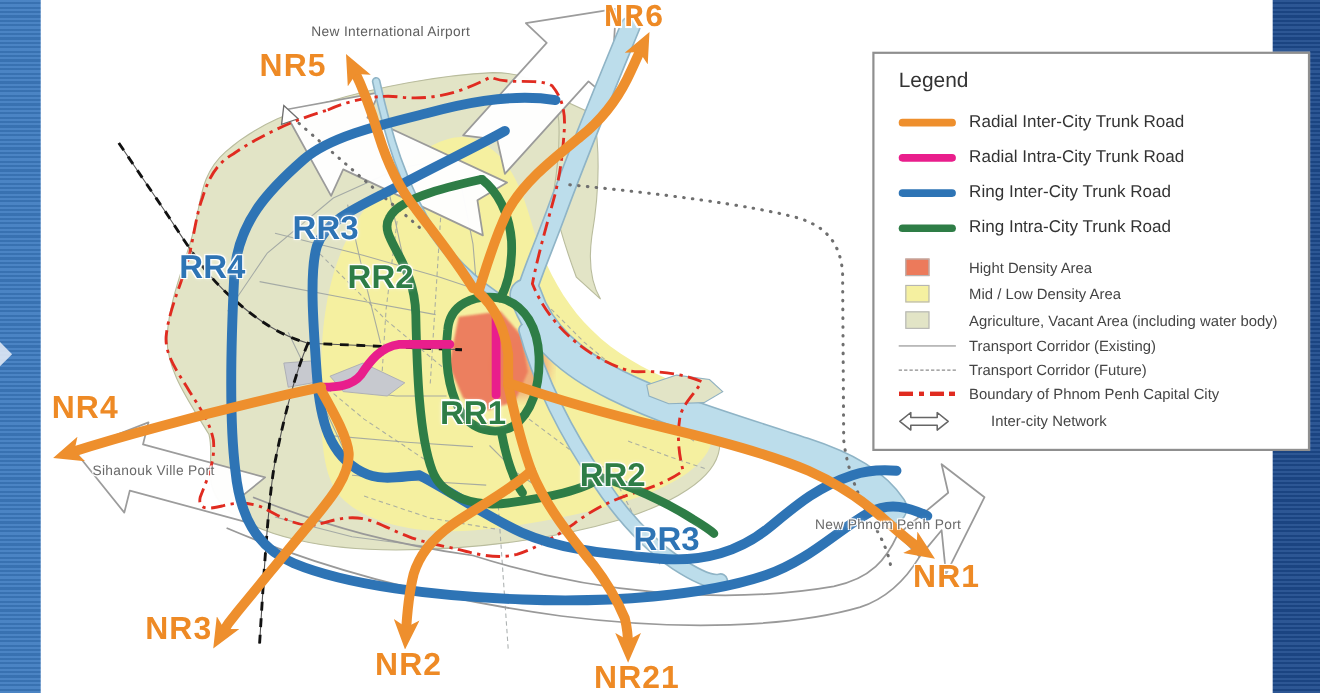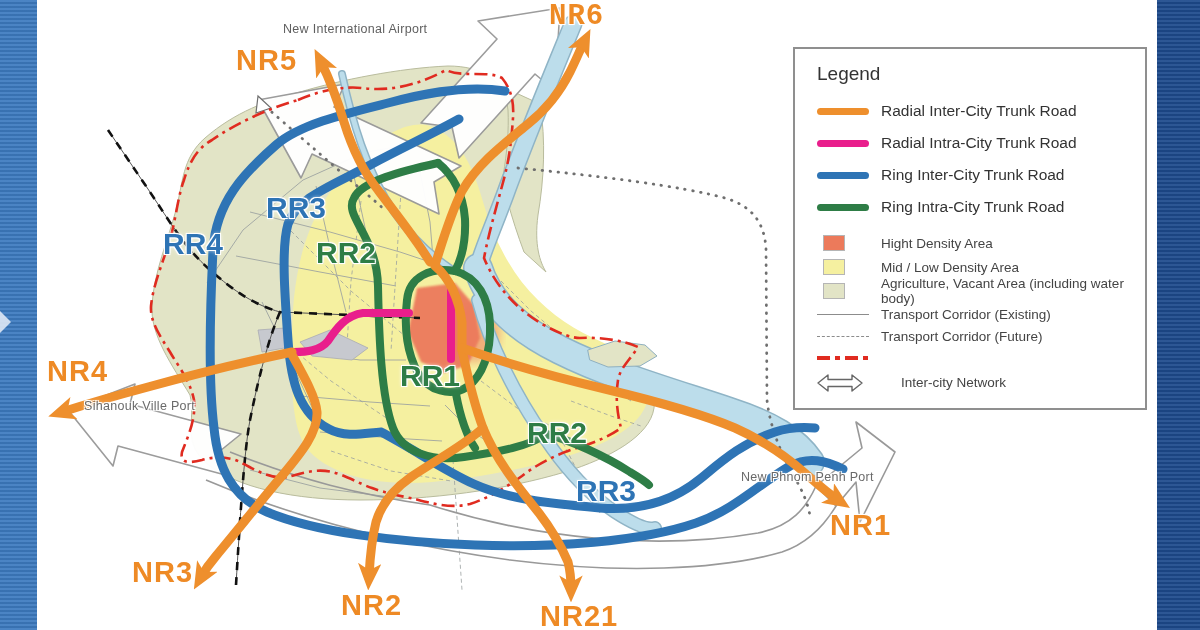--- a/index.html
+++ b/index.html
@@ -21,21 +21,21 @@
 
   .map-label { position:absolute; white-space:nowrap; font-weight:bold;
      text-shadow:-1px -1px 0 #fff, 1px -1px 0 #fff, -1px 1px 0 #fff,
                   1px 1px 0 #fff, 0 0 4px #fff; }
   .lbl-orange { font-size:29px; letter-spacing:1px; }
   .lbl-blue   { font-size:30px; }
   .lbl-green  { font-size:30px; }
   .lbl-place  { font-size:12.5px; font-weight:normal; letter-spacing:.3px;text-align:center; }
 
   
-  #legend { position:absolute; left:793px; top:47px; width:354px; height:363px;
+  #legend { position:absolute; left:793px; top:47px; width:398px; height:363px;
      background:#fff; border:2px solid #8f8f8f; padding:12px 16px 8px 22px;
      z-index:5; }
   #legend-title { font-size:19px; color:#333; margin:2px 0 10px 0; }
   .lg-row { display:flex; align-items:center; }
   .lg-road { height:32px; }
   .lg-area { height:24px; }
   .lg-line { height:22px; }
   .lg-net  { height:27px;gap:20px; }
   .sw { width:64px; flex:0 0 64px; display:flex; align-items:center; }
   .sw-road { width:52px; height:7px; border-radius:4px; }
@@ -218,21 +218,21 @@
   </svg>
 
   <div class="map-label lbl-place" style="left:283px; top:22px; color:#5f5f5f;">New International Airport</div>
   <div class="map-label lbl-orange" style="left:236px; top:44px; color:#EE8A25;">NR5</div>
   <div class="map-label lbl-orange" style="left:549px; top:0px; color:#EE8A25;font-family:Liberation Mono, monospace;">NR6</div>
   <div class="map-label lbl-blue" style="left:266px; top:191px; color:#2E74B5;">RR3</div>
   <div class="map-label lbl-blue" style="left:163px; top:227px; color:#2E74B5;">RR4</div>
   <div class="map-label lbl-green" style="left:316px; top:236px; color:#2E7D46;">RR2</div>
   <div class="map-label lbl-green" style="left:400px; top:359px; color:#2E7D46;">RR1</div>
   <div class="map-label lbl-orange" style="left:47px; top:355px; color:#EE8A25;">NR4</div>
-  <div class="map-label lbl-place" style="left:84px; top:399px; color:#6a6a6a;">Sihanouk Ville Port</div>
+  <div class="map-label lbl-place" style="left:84px; top:421px; color:#6a6a6a;">Sihanouk Ville Port</div>
   <div class="map-label lbl-green" style="left:527px; top:416px; color:#2E7D46;">RR2</div>
   <div class="map-label lbl-blue" style="left:576px; top:474px; color:#2E74B5;">RR3</div>
   <div class="map-label lbl-place" style="left:741px; top:470px; color:#6a6a6a;">New Phnom Penh Port</div>
   <div class="map-label lbl-orange" style="left:830px; top:509px; color:#EE8A25;">NR1</div>
   <div class="map-label lbl-orange" style="left:132px; top:556px; color:#EE8A25;">NR3</div>
   <div class="map-label lbl-orange" style="left:341px; top:589px; color:#EE8A25;">NR2</div>
   <div class="map-label lbl-orange" style="left:540px; top:600px; color:#EE8A25;">NR21</div>
 
   <div id="legend">
     <div id="legend-title">Legend</div>
@@ -292,20 +292,21 @@
     <div class="lg-row lg-line">
       <span class="sw">
           <span class="sw-lineimg sw-dashed"></span>
         </span>
       <span class="lg-label-sm">Transport Corridor (Future)</span>
     </div>
     <div class="lg-row lg-line">
       <span class="sw">
           <span class="sw-lineimg sw-bound"></span>
         </span>
+      <span class="lg-label-sm">Boundary of Phnom Penh Capital City</span>
     </div>
     <div class="lg-row lg-net">
       <span class="sw">
         <svg width="46" height="18" viewBox="0 0 46 18">
           <polygon points="1,9 11,1 11,5.5 35,5.5 35,1 45,9 35,17 35,12.5 11,12.5 11,17" fill="none" stroke="#666" stroke-width="1.4" stroke-linejoin="round"></polygon>
         </svg>
       </span>
       <span class="lg-label-sm">Inter-city Network</span>
     </div>
   </div>

